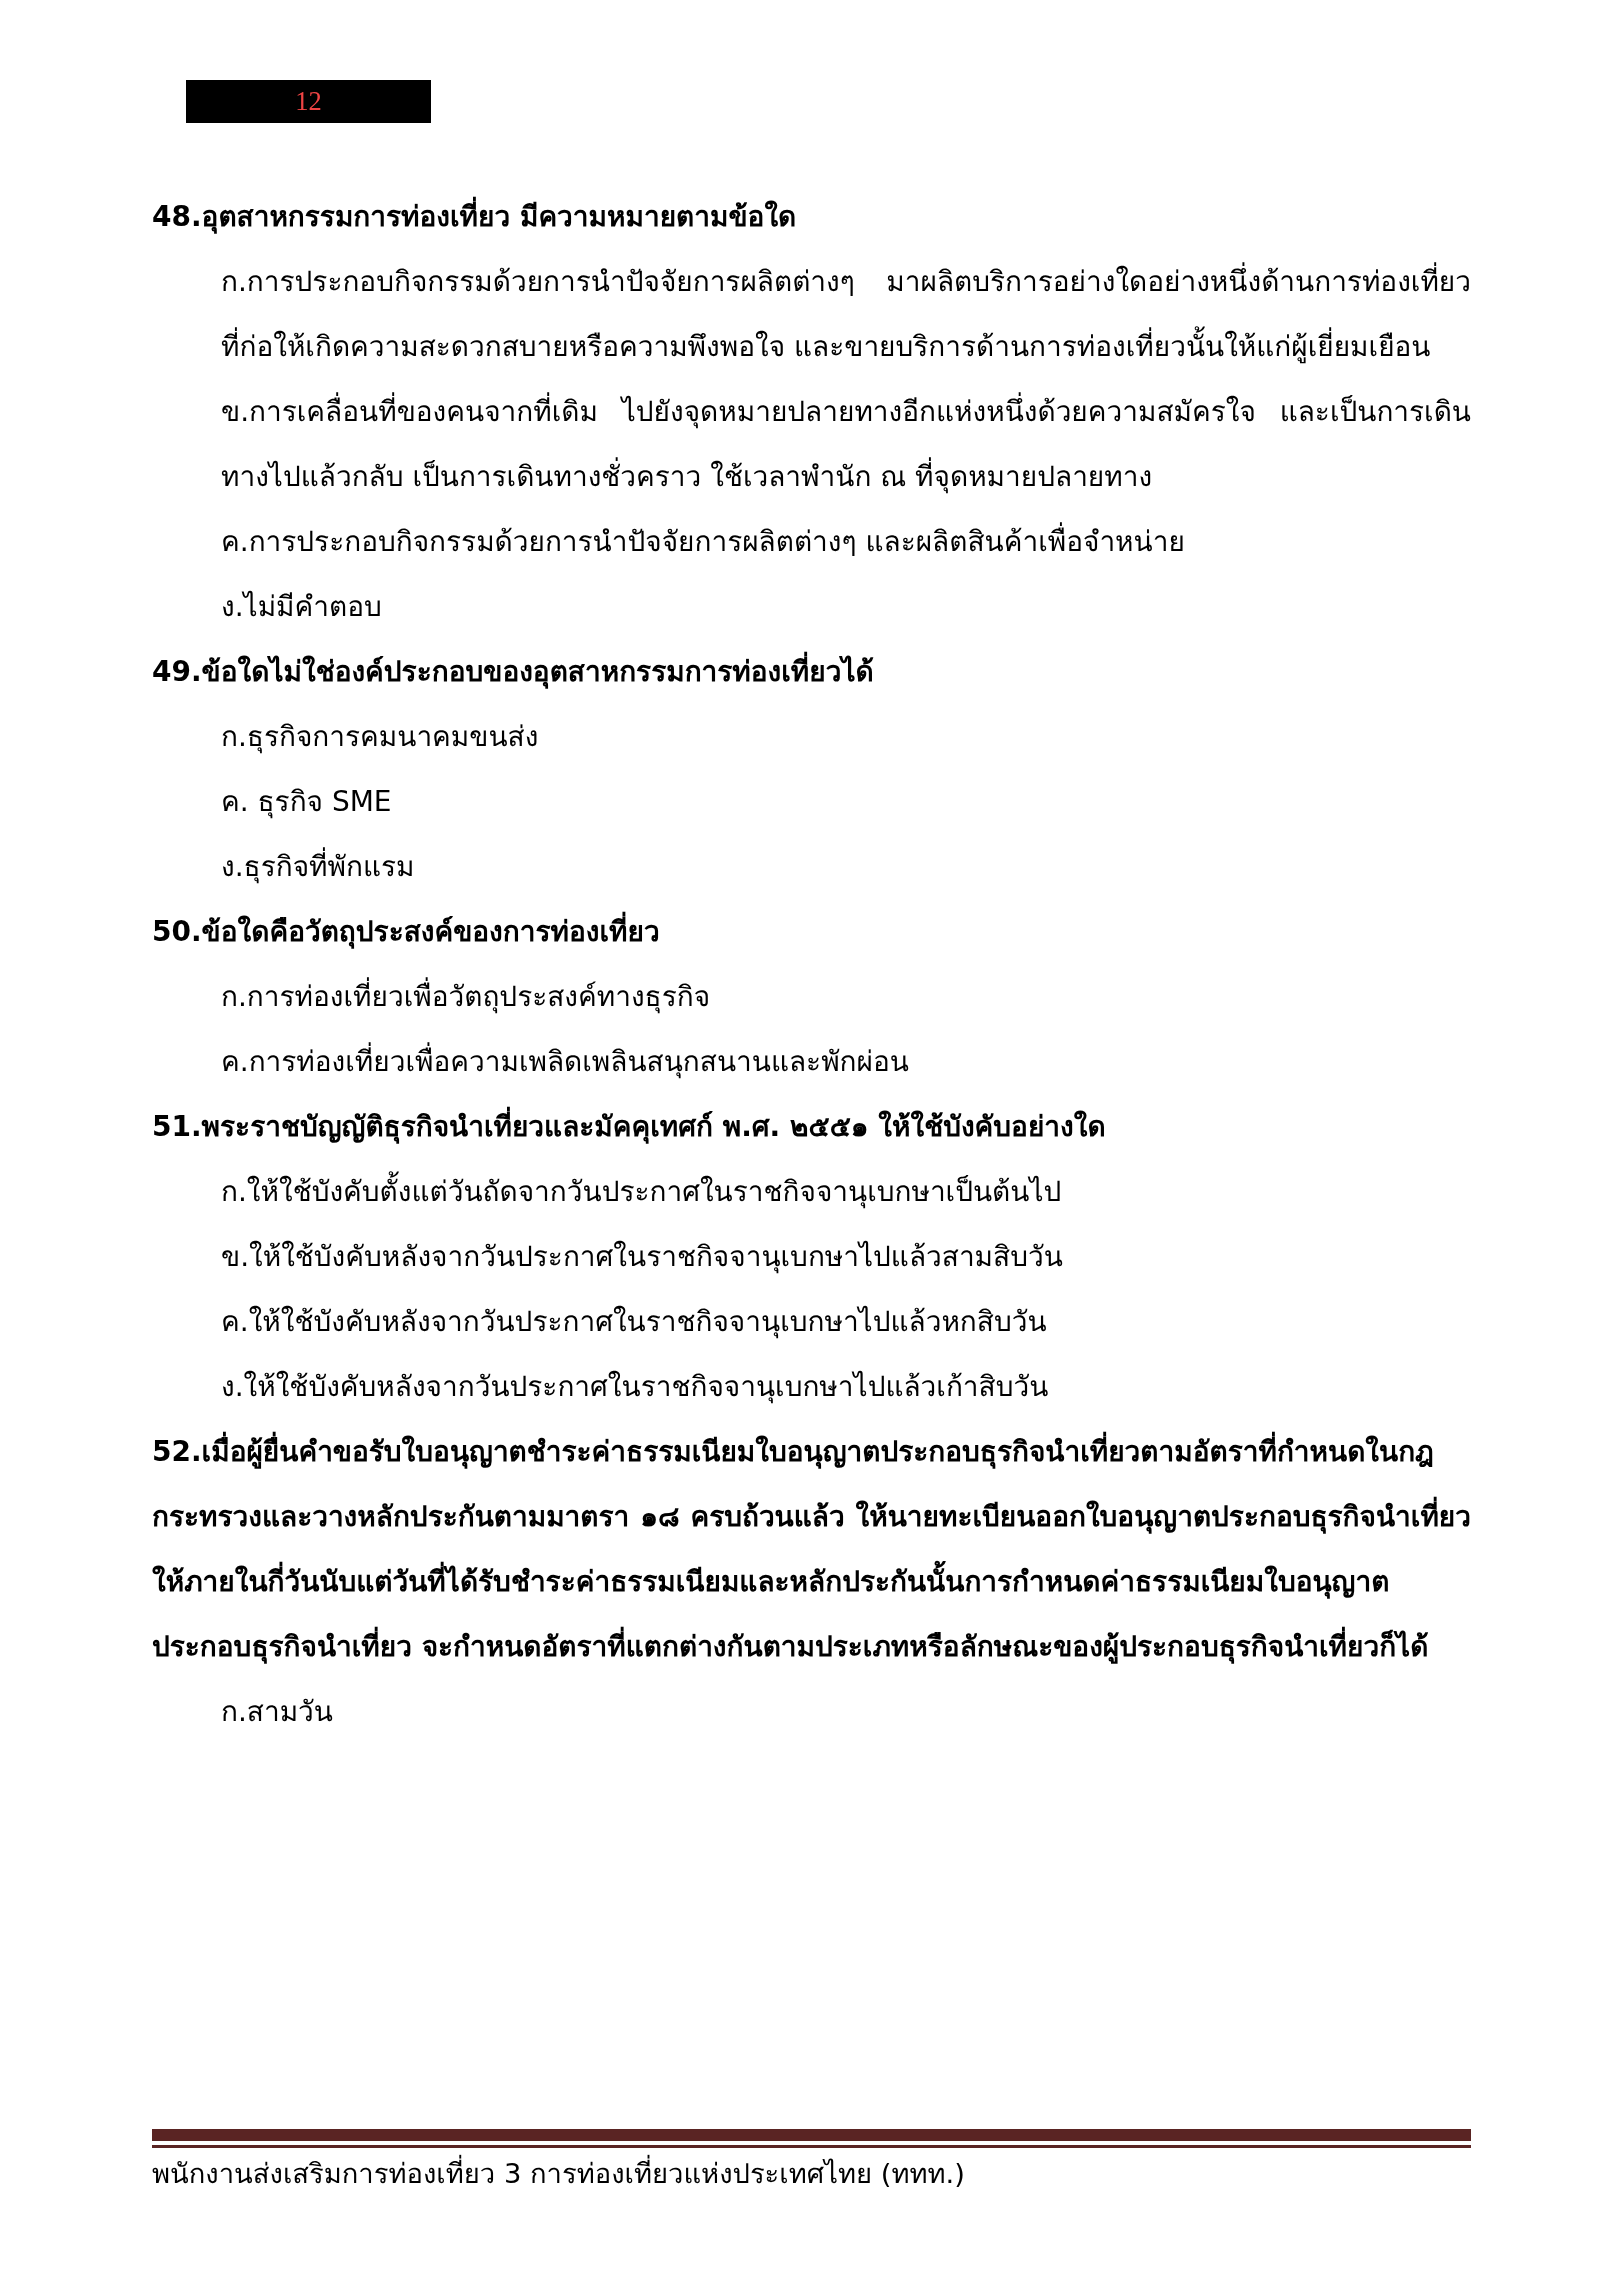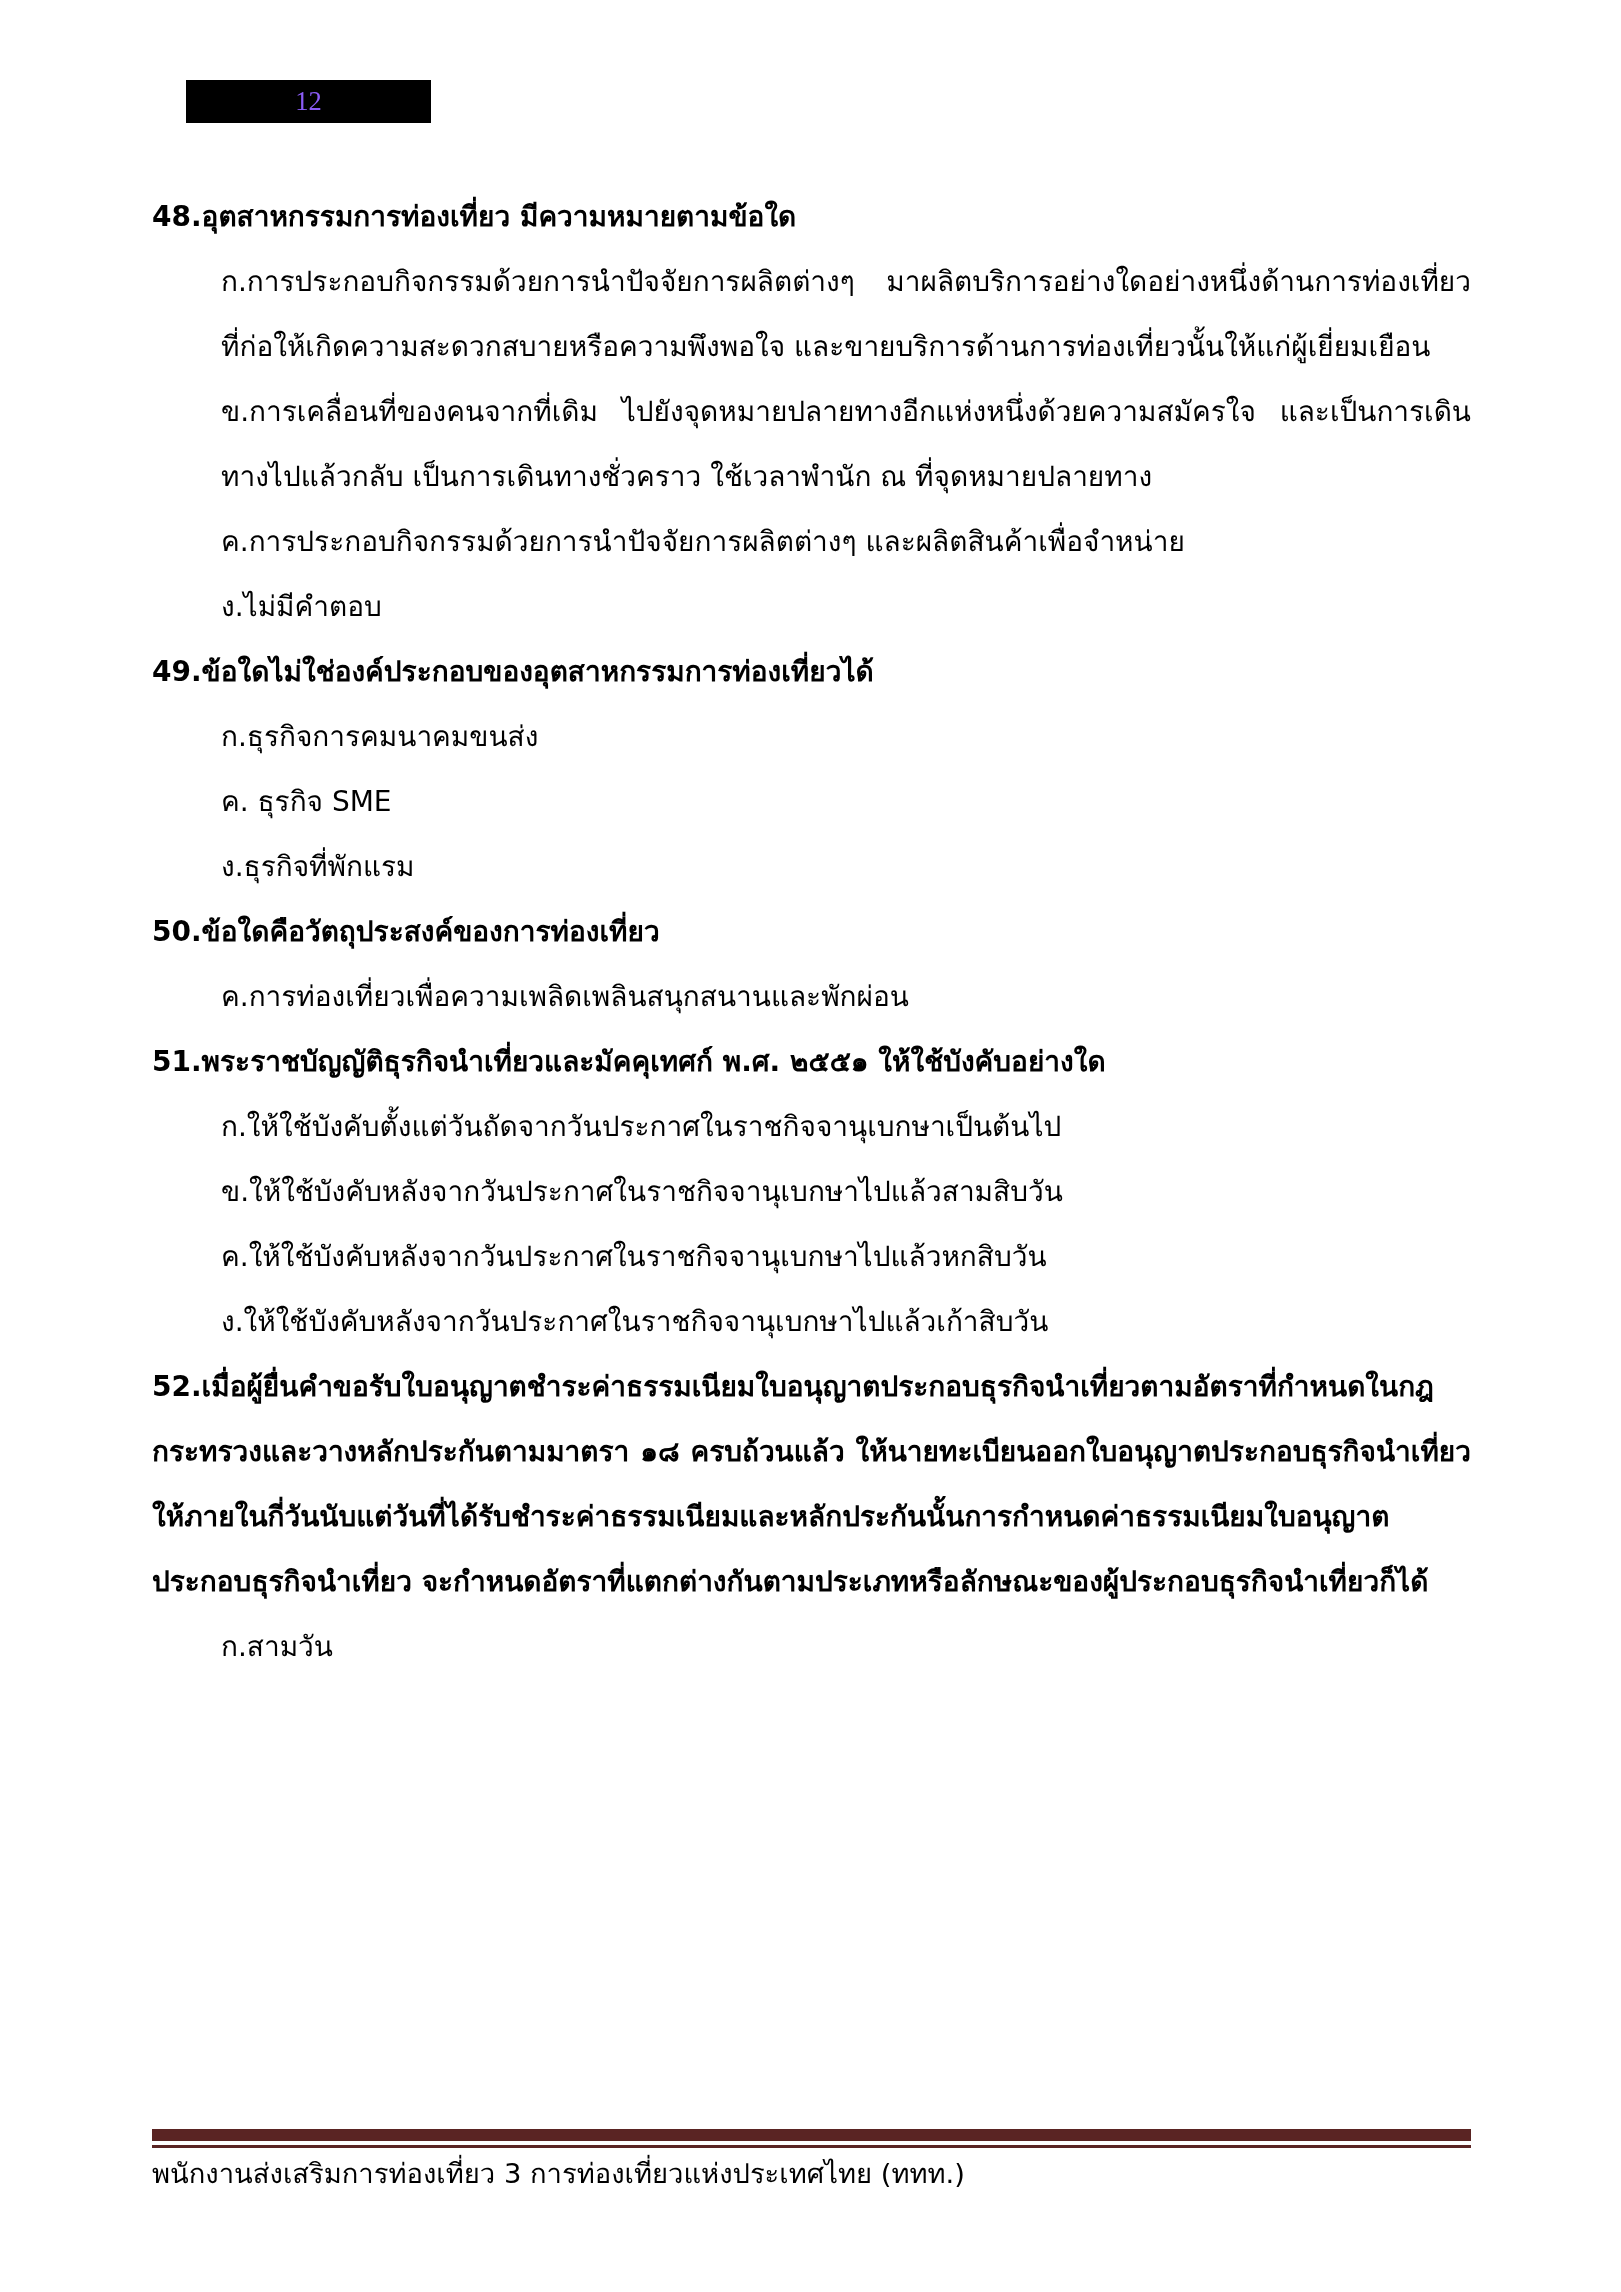--- a/index.html
+++ b/index.html
@@ -16,21 +16,21 @@
     font-family: "DejaVu Sans", "Liberation Sans", sans-serif;
     overflow: hidden;
   }
   .page-number-bar {
     position: absolute;
     left: 186px;
     top: 80px;
     width: 245px;
     height: 43px;
     background: #000000;
-    color: #8b5cf6;
+    color: #ef4444;
     display: flex;
     align-items: center;
     justify-content: center;
     font-size: 26.5px;
     font-family: "Liberation Serif", "DejaVu Serif", serif;
   }
   .content {
     position: absolute;
     left: 152px;
     top: 184px;
@@ -95,20 +95,21 @@
 
     <div>
       <div class="question">49.ข้อใดไม่ใช่องค์ประกอบของอุตสาหกรรมการท่องเที่ยวได้</div>
       <div class="choice">ก.ธุรกิจการคมนาคมขนส่ง</div>
       <div class="choice">ค. ธุรกิจ SME</div>
       <div class="choice">ง.ธุรกิจที่พักแรม</div>
     </div>
 
     <div>
       <div class="question">50.ข้อใดคือวัตถุประสงค์ของการท่องเที่ยว</div>
+      <div class="choice">ก.การท่องเที่ยวเพื่อวัตถุประสงค์ทางธุรกิจ</div>
       <div class="choice">ค.การท่องเที่ยวเพื่อความเพลิดเพลินสนุกสนานและพักผ่อน</div>
     </div>
 
     <div>
       <div class="question">51.พระราชบัญญัติธุรกิจนำเที่ยวและมัคคุเทศก์ พ.ศ. ๒๕๕๑ ให้ใช้บังคับอย่างใด</div>
       <div class="choice">ก.ให้ใช้บังคับตั้งแต่วันถัดจากวันประกาศในราชกิจจานุเบกษาเป็นต้นไป</div>
       <div class="choice">ข.ให้ใช้บังคับหลังจากวันประกาศในราชกิจจานุเบกษาไปแล้วสามสิบวัน</div>
       <div class="choice">ค.ให้ใช้บังคับหลังจากวันประกาศในราชกิจจานุเบกษาไปแล้วหกสิบวัน</div>
       <div class="choice">ง.ให้ใช้บังคับหลังจากวันประกาศในราชกิจจานุเบกษาไปแล้วเก้าสิบวัน</div>
     </div>

